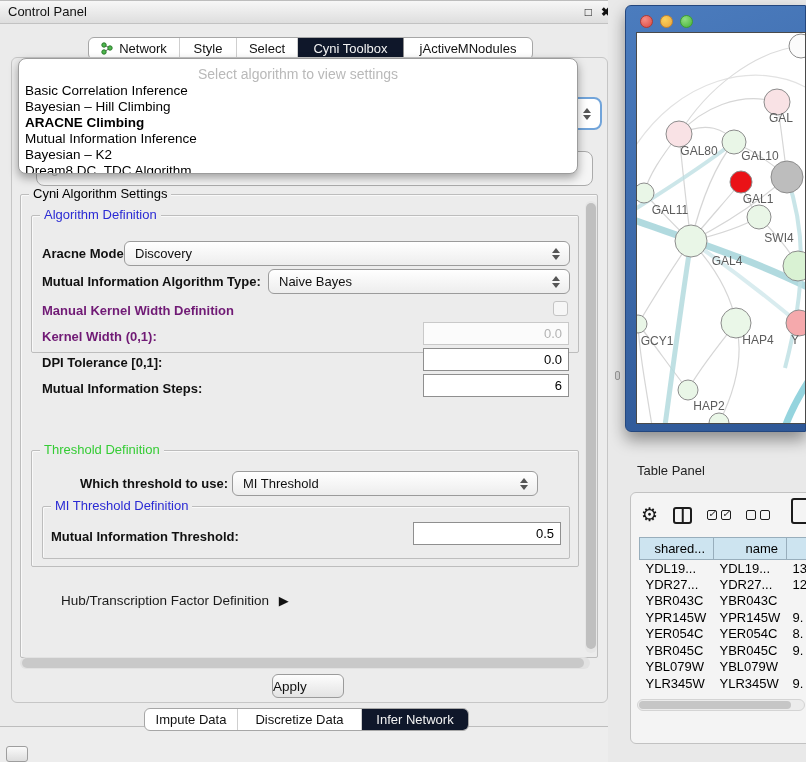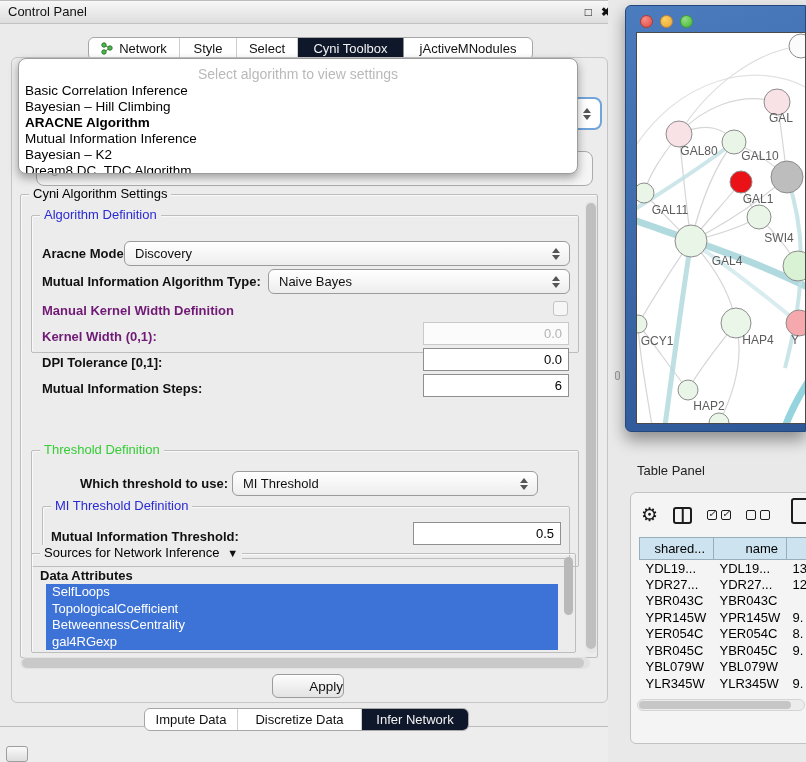--- a/index.html
+++ b/index.html
@@ -80,21 +80,21 @@
   
   #settings-vscroll{left:585px;top:200px;width:12px;height:452px;background:#e6e6e6;border-radius:6px}
   #settings-vscroll i{position:absolute;left:1px;top:2px;width:10px;height:446px;
     background:#bfbfbf;border-radius:5px;display:block}
   #settings-hscroll{left:20px;top:656px;width:570px;height:12px;background:#e2e2e2;border-radius:6px}
   #settings-hscroll i{position:absolute;left:2px;top:1px;width:562px;height:10px;
     background:#c9c9c9;border-radius:5px;display:block}
 
   #apply-btn{left:272px;top:673px;width:72px;height:24px;border:1px solid #9b9b9b;border-radius:6px;
     background:linear-gradient(#fdfdfd,#e3e3e3);font-size:13.5px;color:#111;
-    display:flex;align-items:center;justify-content:flex-end;cursor:default}
+    display:flex;align-items:center;justify-content:flex-start;cursor:default}
 
   #bottom-tabbar{left:144px;top:707px;height:23px;display:flex;background:#fff;
     border:1px solid #a6a6a6;border-radius:6px;overflow:hidden;font-size:13px}
 
   
   #right-bg{left:608px;top:0;width:198px;height:762px;background:#e9e9e9}
   #splitter-handle{left:615px;top:371px;width:5px;height:9px;border:1px solid #9a9a9a;
     border-radius:2px;background:#d8d8d8}
 
   #net-window{left:625px;top:5px;width:181px;height:427px;border:1px solid #24477e;
@@ -185,21 +185,21 @@
   </div>
   <div id="combo-frag-bottom" class="abs">
     <span>gal-filtered sif default node</span>
   </div>
 
   <div id="algo-popup" class="abs">
     <div class="dd-placeholder">Select algorithm to view settings</div>
     <div>
         <div class="dd-item">Basic Correlation Inference</div>
         <div class="dd-item">Bayesian – Hill Climbing</div>
-        <div class="dd-item sel">ARACNE Algorithm</div>
+        <div class="dd-item sel">ARACNE Climbing</div>
         <div class="dd-item">Mutual Information Inference</div>
         <div class="dd-item">Bayesian – K2</div>
         <div class="dd-item">Dream8 DC_TDC Algorithm</div>
       </div>
   </div>
 
   <div class="groupbox" style="left:20px;top:193px;width:578px;height:464px">
     <span class="group-label">Cyni Algorithm Settings</span>
 
     <div class="groupbox" style="left:10px;top:20px;width:548px;height:138px">
@@ -253,34 +253,20 @@
           </span>
       </div>
 
       <div class="groupbox" style="left:10px;top:55px;width:528px;height:53px">
         <span class="group-label blue">MI Threshold Definition</span>
         <span class="lbl" style="left:8px;top:22px">Mutual Information Threshold:</span>
         <span class="field" style="left:370px;top:15px;width:148px">0.5</span>
       </div>
     </div>
 
-    <div class="groupbox" style="left:10px;top:358px;width:545px;height:100px">
-      <span class="group-label" id="sources-title">
-        <span>Sources for Network Inference</span>
-        <span class="tri">▼</span>
-      </span>
-      <span class="lbl" style="left:8px;top:14px">Data Attributes</span>
-      <div id="attr-list">
-          <div class="attr-item">SelfLoops</div>
-          <div class="attr-item">TopologicalCoefficient</div>
-          <div class="attr-item">BetweennessCentrality</div>
-          <div class="attr-item">gal4RGexp</div>
-        </div>
-      <span id="attr-vscroll"></span>
-    </div>
   </div>
 
   <div id="settings-vscroll" class="abs">
       <i></i>
     </div>
   <div id="settings-hscroll" class="abs">
       <i></i>
     </div>
 
   <div id="apply-btn" class="abs">

